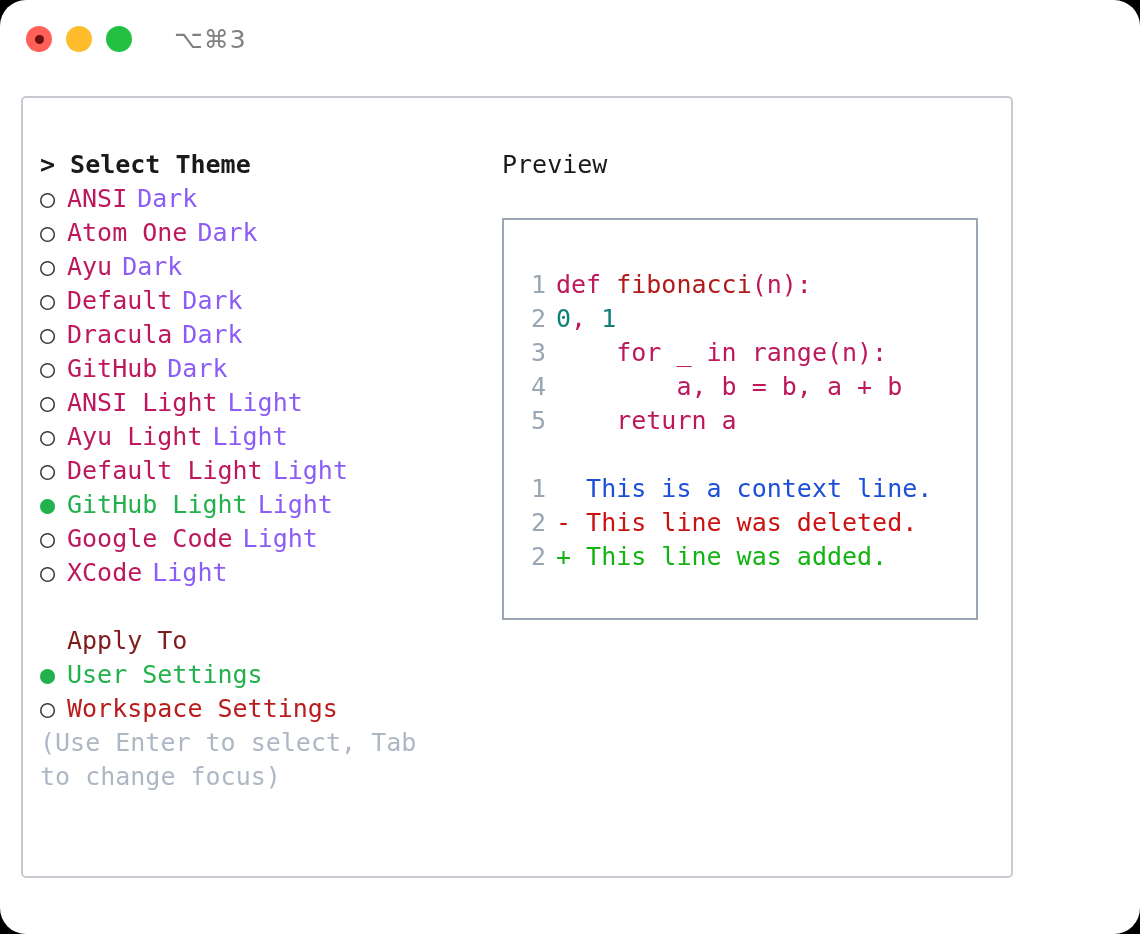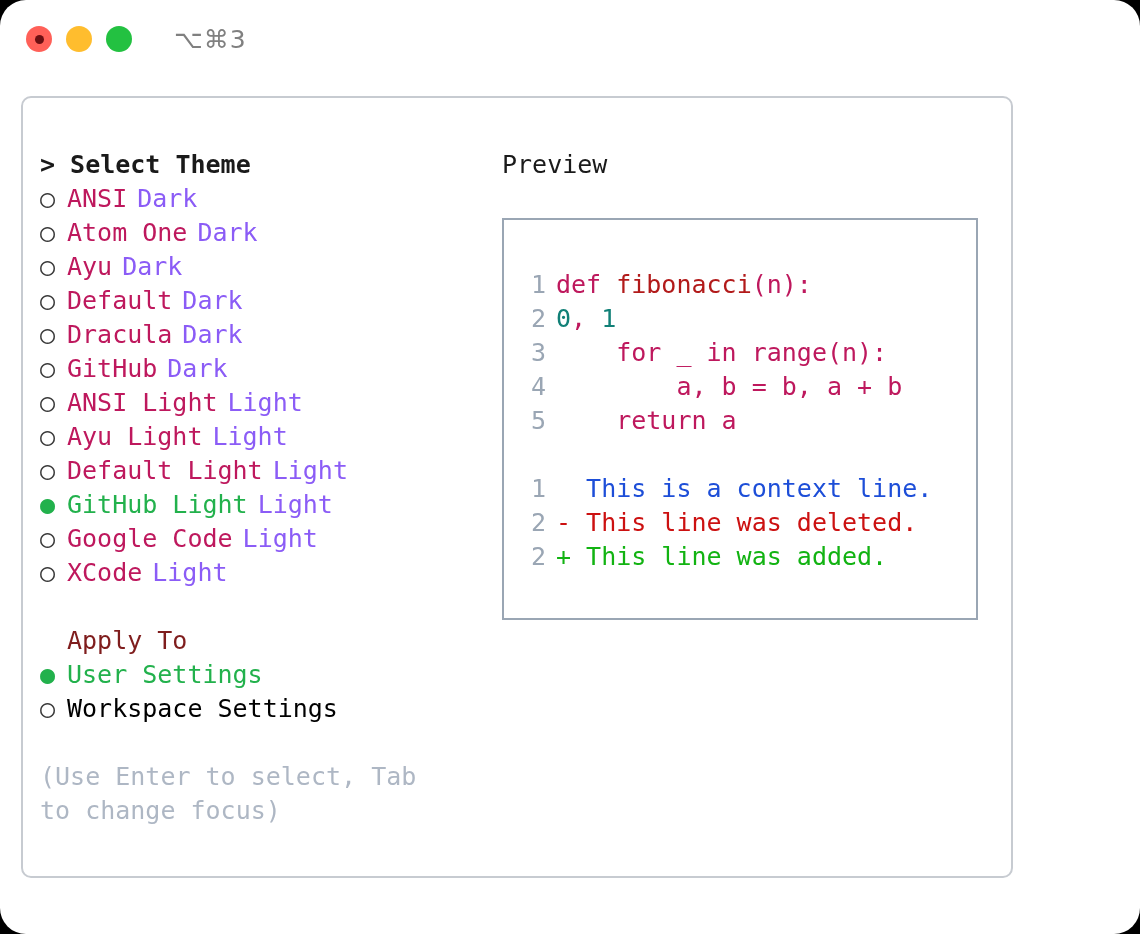--- a/index.html
+++ b/index.html
@@ -66,21 +66,21 @@
   }
 
   
   #main-panel {
     position: absolute;
     left: 21px;
     top: 96px;
     width: 992px;
     height: 782px;
     border: 2px solid #c7cbd1;
-    border-radius: 10px;
+    border-radius: 5px;
     box-sizing: border-box;
     background: #ffffff;
   }
 
   
   #theme-column {
     position: absolute;
     left: 17px;
     top: 50px;
     width: 440px;
@@ -122,25 +122,24 @@
     padding-left: 27px;
     white-space: pre;
   }
   .apply-row {
     display: flex;
     align-items: baseline;
     line-height: 34px;
     font-size: 25px;
     white-space: pre;
   }
-  .apply-label { color: #000000; }
+  .apply-label { color: #b91c1c; }
   .apply-row.selected .apply-label { color: #22b14c; }
 
   #hint-text {
-    margin-top: 34px;
     font-size: 25px;
     color: #aeb7c4;
     line-height: 34px;
     width: 410px;
   }
 
   
   #preview-column {
     position: absolute;
     left: 479px;

